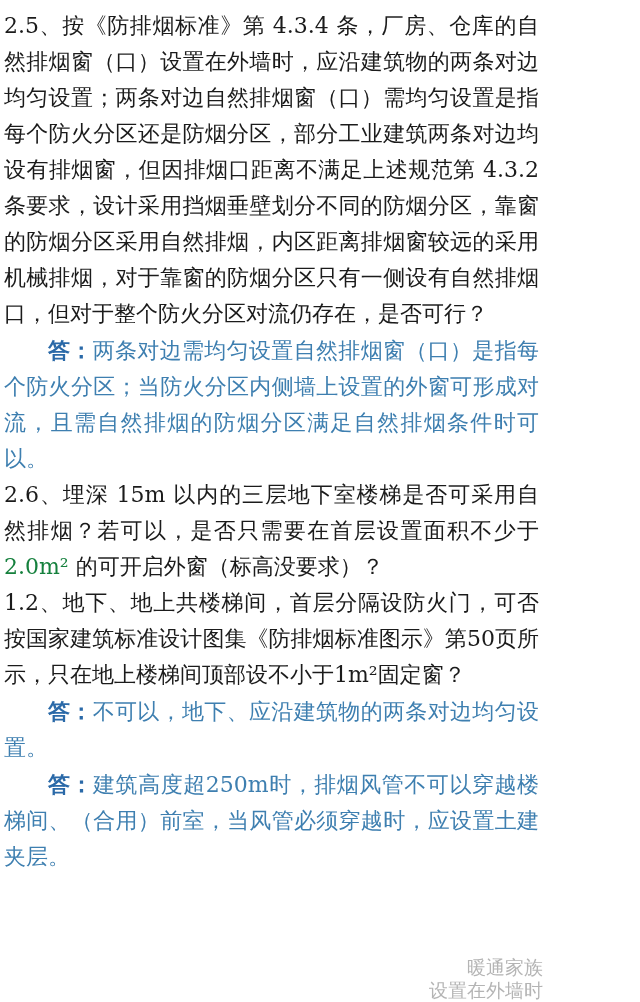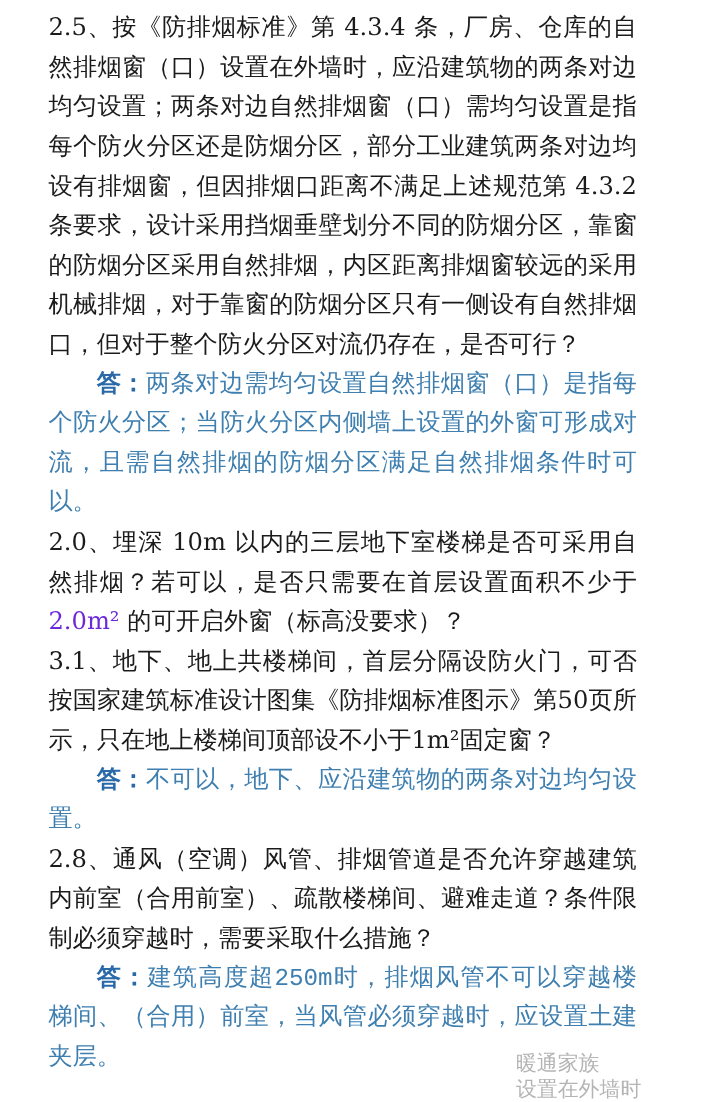--- a/index.html
+++ b/index.html
@@ -12,59 +12,57 @@
     position: relative;
     width: 549px;
     height: 1002px;
     box-sizing: border-box;
     padding: 8px 10px 0 4px;
     overflow: hidden;
     color: #1b1b1b;
     font-size: 22px;
     line-height: 36px;
     text-align: justify;
-    margin-left: 40px;
   }
   p { margin: 0; }
   .q { color: #1b1b1b; }
-  .a { color: #3e7fb0; text-indent: 2em; font-family: Liberation Mono, monospace; }
+  .a { color: #3e7fb0; text-indent: 2em; }
   .alabel { font-weight: bold; color: #2a69a8; }
-  .hl { color: #6d28d9; }
+  .hl { color: #15803d; }
   .watermark {
     position: absolute;
     right: 6px;
     bottom: 0px;
-    text-align: left;
+    text-align: right;
     color: rgba(140, 140, 140, 0.65);
     font-size: 19px;
     line-height: 23px;
     pointer-events: none;
   }
 </style>
 </head>
 <body>
 
 <div class="doc">
 
   <section>
     <p class="q">2.5、按《防排烟标准》第 4.3.4 条，厂房、仓库的自然排烟窗（口）设置在外墙时，应沿建筑物的两条对边均匀设置；两条对边自然排烟窗（口）需均匀设置是指每个防火分区还是防烟分区，部分工业建筑两条对边均设有排烟窗，但因排烟口距离不满足上述规范第 4.3.2 条要求，设计采用挡烟垂壁划分不同的防烟分区，靠窗的防烟分区采用自然排烟，内区距离排烟窗较远的采用机械排烟，对于靠窗的防烟分区只有一侧设有自然排烟口，但对于整个防火分区对流仍存在，是否可行？</p>
     <p class="a"><span class="alabel">答：</span><span>两条对边需均匀设置自然排烟窗（口）是指每个防火分区；当防火分区内侧墙上设置的外窗可形成对流，且需自然排烟的防烟分区满足自然排烟条件时可以。</span></p>
   </section>
 
   <section>
-    <p class="q"><span>2.0、埋深 10m 以内的三层地下室楼梯是否可采用自然排烟？若可以，是否只需要在首层设置面积不少于 </span><span class="hl">2.0m²</span><span> 的可开启外窗（标高没要求）？</span></p>
+    <p class="q"><span>2.6、埋深 15m 以内的三层地下室楼梯是否可采用自然排烟？若可以，是否只需要在首层设置面积不少于 </span><span class="hl">2.0m²</span><span> 的可开启外窗（标高没要求）？</span></p>
   </section>
 
   <section>
-    <p class="q">3.1、地下、地上共楼梯间，首层分隔设防火门，可否按国家建筑标准设计图集《防排烟标准图示》第50页所示，只在地上楼梯间顶部设不小于1m²固定窗？</p>
+    <p class="q">1.2、地下、地上共楼梯间，首层分隔设防火门，可否按国家建筑标准设计图集《防排烟标准图示》第50页所示，只在地上楼梯间顶部设不小于1m²固定窗？</p>
     <p class="a"><span class="alabel">答：</span><span>不可以，地下、应沿建筑物的两条对边均匀设置。</span></p>
   </section>
 
   <section>
-    <p class="q">2.8、通风（空调）风管、排烟管道是否允许穿越建筑内前室（合用前室）、疏散楼梯间、避难走道？条件限制必须穿越时，需要采取什么措施？</p>
     <p class="a"><span class="alabel">答：</span><span>建筑高度超250m时，排烟风管不可以穿越楼梯间、（合用）前室，当风管必须穿越时，应设置土建夹层。</span></p>
 
   </section>
 
   <div class="watermark">
     <div>暖通家族</div>
     <div>设置在外墙时</div>
   </div>
 
 </div>

